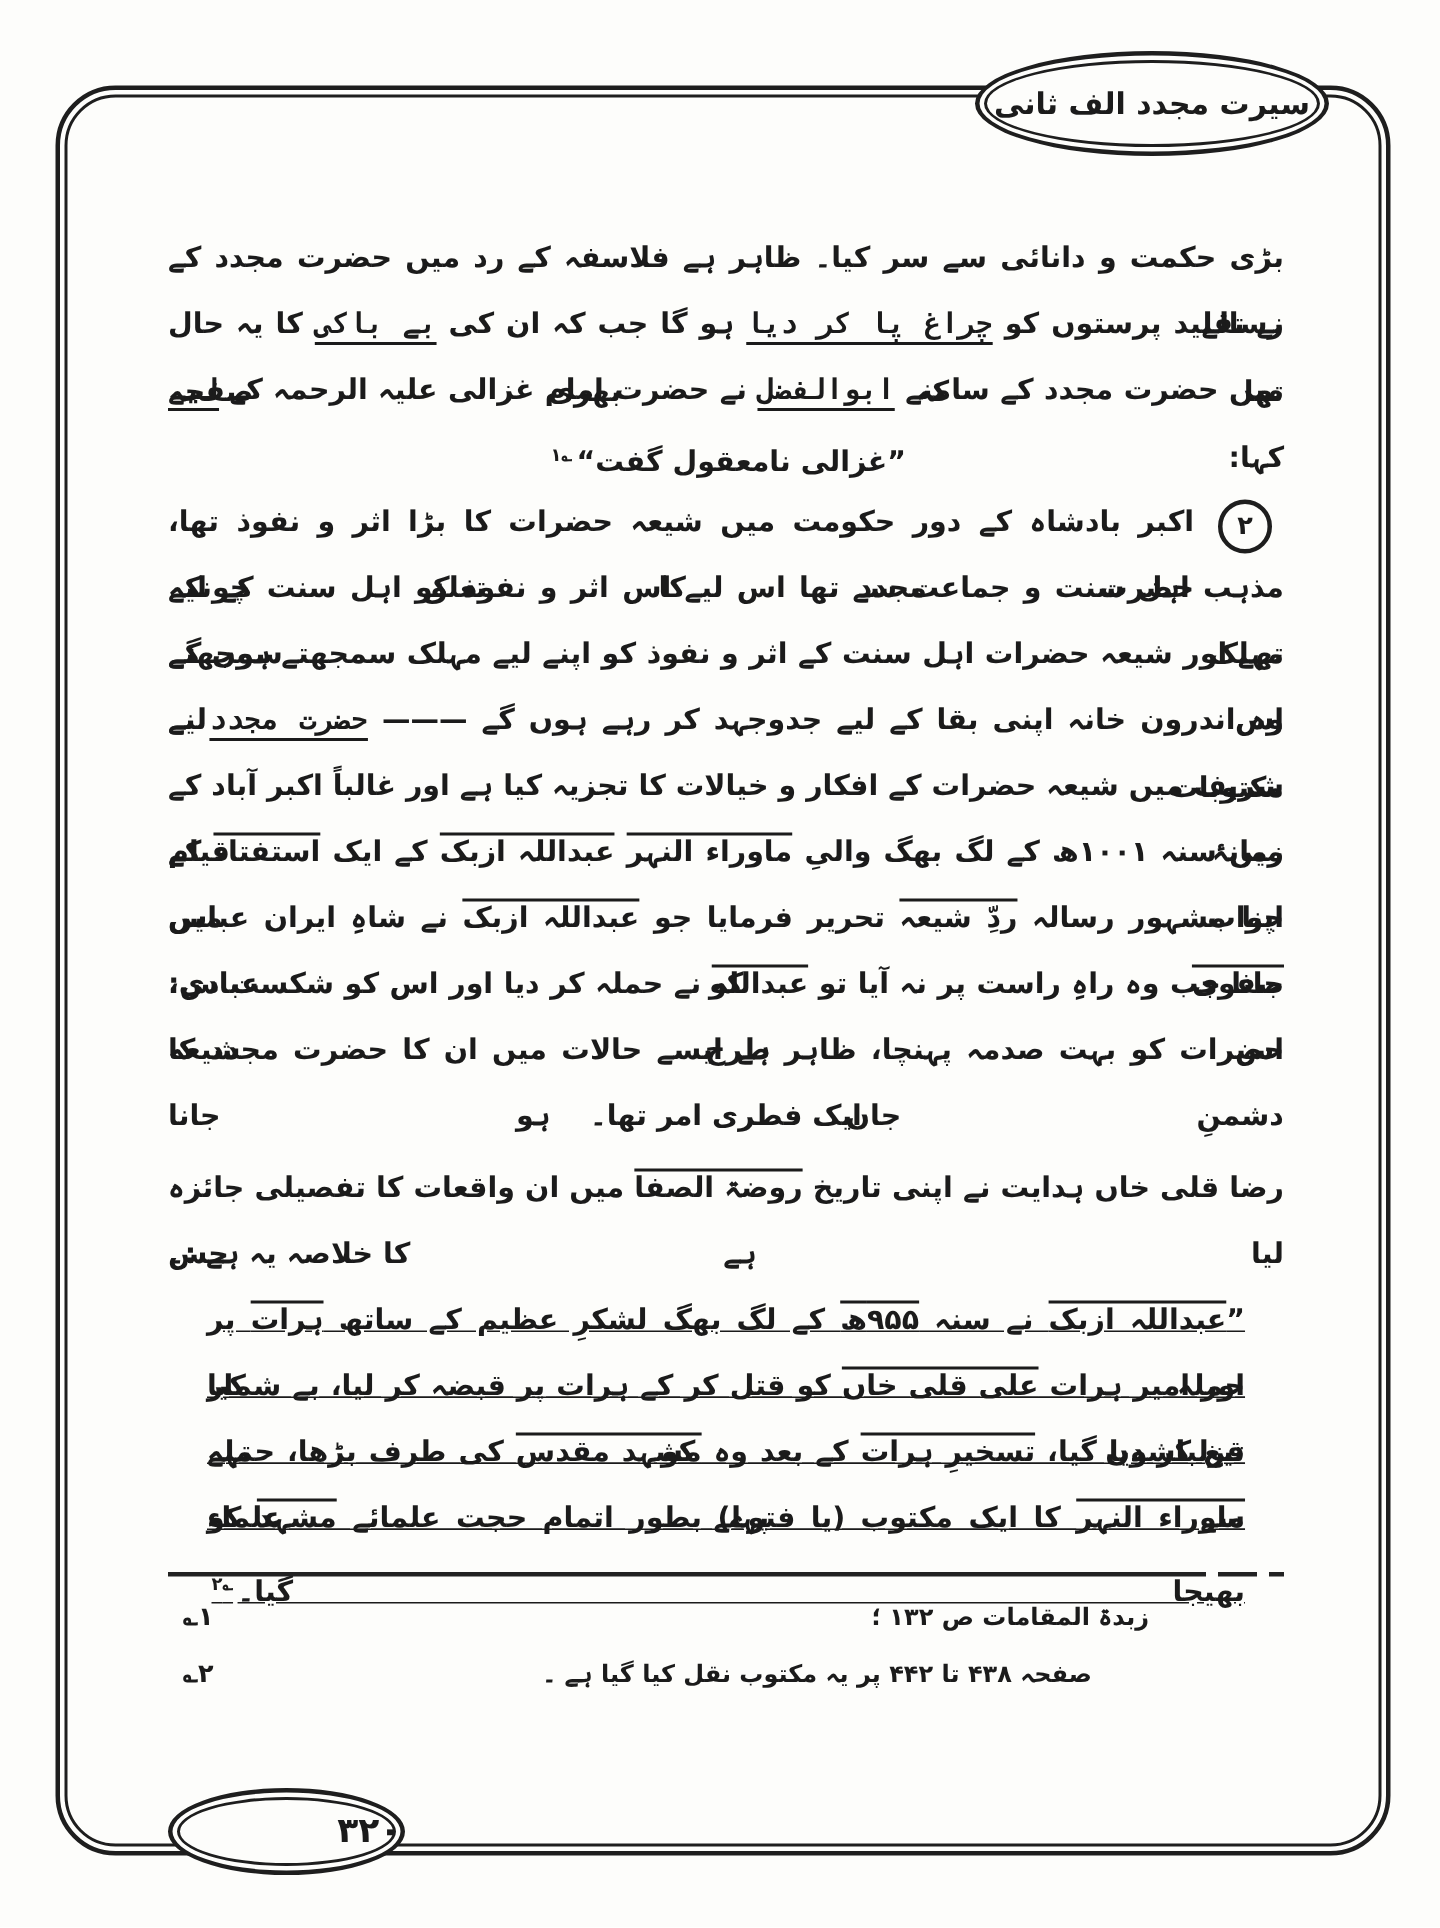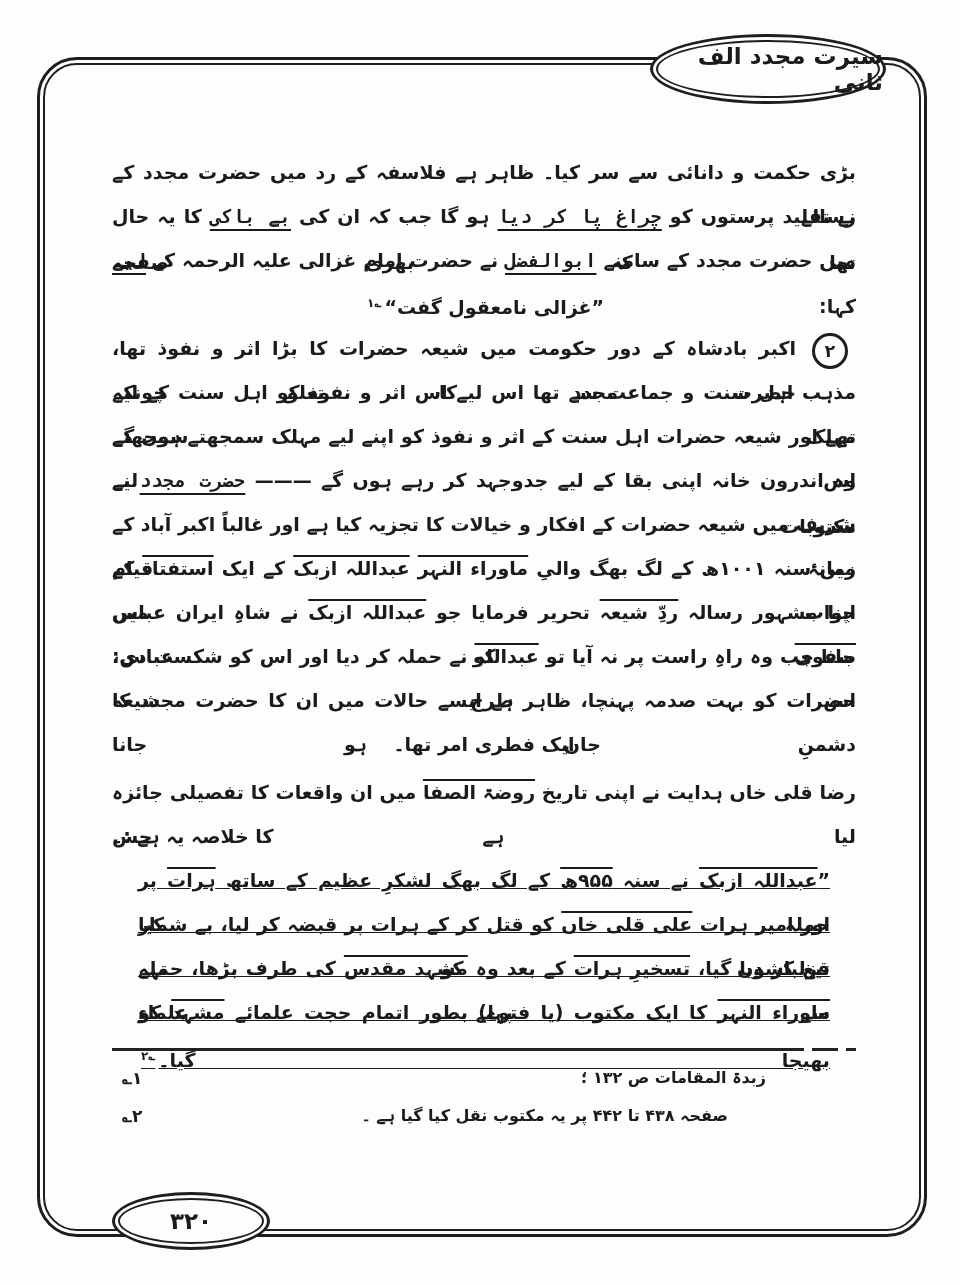--- a/index.html
+++ b/index.html
@@ -6,24 +6,24 @@
   .page{position:relative;width:960px;height:1285px;margin:0 auto;background:#fdfdfb;
         font-family:"DejaVu Sans",sans-serif;color:#1b1b1b;overflow:hidden;}
   
   .frame{position:absolute;left:37px;top:57px;width:884px;height:1174px;
          border:3px solid #1e1e1e;border-radius:40px;}
   .frame-inner{position:absolute;inset:3px;border:2px solid #1e1e1e;border-radius:34px;}
   
   .cartouche{position:absolute;left:650px;top:34px;width:230px;height:64px;background:#fdfdfb;
              border:3px solid #1e1e1e;border-radius:50%;display:flex;align-items:center;justify-content:center;z-index:3;}
   .cartouche .inner-ellipse{position:absolute;inset:3px;border:2px solid #1e1e1e;border-radius:50%;}
-  .cartouche .title{position:relative;font-size:23px;font-weight:bold;direction:rtl;z-index:2;}
+  .cartouche .title{position:relative;font-size:20px;font-weight:bold;direction:rtl;z-index:2;}
   
   .page-oval{position:absolute;left:112px;top:1192px;width:152px;height:52px;background:#fdfdfb;
-             border:3px solid #1e1e1e;border-radius:50%;display:flex;align-items:center;justify-content:center;z-index:3;}
+             border:3px solid #1e1e1e;border-radius:50%;display:flex;align-items:center;justify-content:flex-start;z-index:3;}
   .page-oval .inner-ellipse{position:absolute;inset:3px;border:2px solid #1e1e1e;border-radius:50%;}
   .page-oval .num{position:relative;font-size:23px;font-weight:bold;z-index:2;}
   
   .content{position:absolute;left:112px;top:150px;width:744px;direction:rtl;
            font-size:19px;font-weight:bold;z-index:2;}
   .line{height:44px;line-height:44px;text-align:justify;text-align-last:justify;}
   .d-ul{text-decoration:underline;text-decoration-thickness:2px;text-underline-offset:6px;font-family:Liberation Mono, monospace;}
   .d-ol{text-decoration:overline;text-decoration-thickness:2px;}
   .sup{font-size:12px;vertical-align:super;margin:0 3px;}
   .q1 .line{text-align:center;text-align-last:center;height:42px;line-height:42px;}

